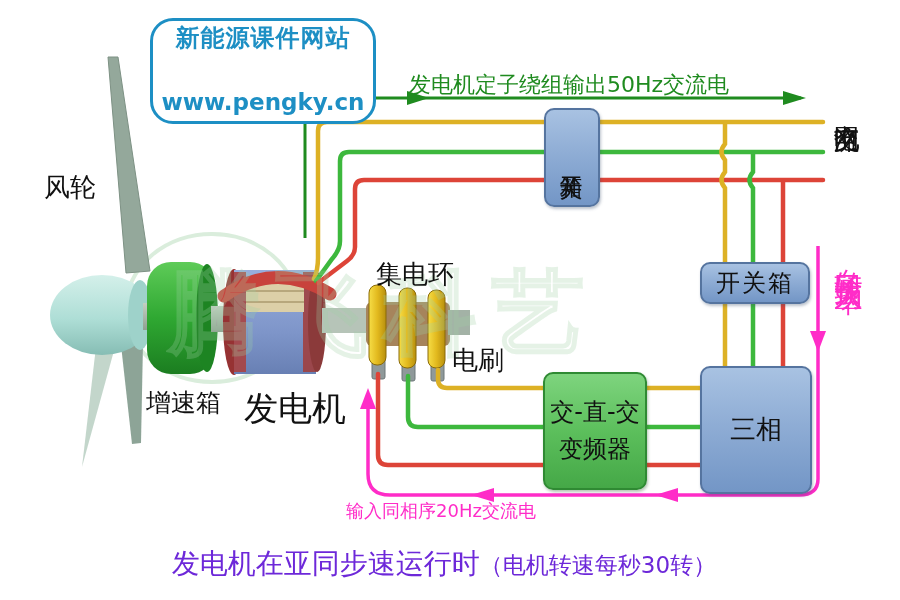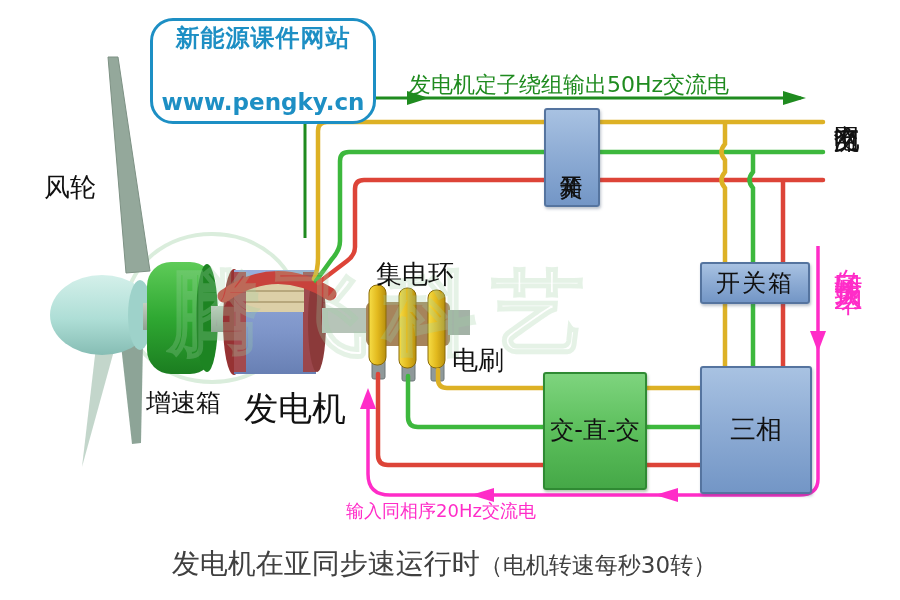--- a/index.html
+++ b/index.html
@@ -14,21 +14,21 @@
   .logo{
     position:absolute;left:150px;top:18px;width:208px;padding:4px 6px 6px 6px;
     border:3px solid #1d8fc4;border-radius:23px;text-align:center;z-index:6;
     color:#1d8fc4;background:#ffffff;font-weight:bold;line-height:1.15;
   }
   .logo .l1{font-size:24px;letter-spacing:1px;}
   .logo .l2{font-size:23px;margin-top:36px;}
   
   .cbox{
     position:absolute;z-index:4;display:flex;align-items:center;justify-content:center;
-    color:#101010;border-radius:3px;
+    color:#101010;border-radius:10px;
   }
   .box-blue{
     background:linear-gradient(180deg,#a8c2e2 0%,#8fadd5 45%,#7396c6 100%);
     border:2px solid #55749f;box-shadow:1px 2px 3px rgba(60,80,110,.35);
   }
   .box-green{
     background:linear-gradient(180deg,#7ed47e 0%,#5cbf5c 50%,#45a847 100%);
     border:2px solid #2f8a33;box-shadow:1px 2px 3px rgba(40,90,40,.35);
   }
   .switch-top{left:544px;top:108px;width:52px;height:95px;font-size:23px;}
@@ -39,21 +39,21 @@
   .t-stator{left:409px;top:70px;font-size:22px;color:#1f8b1f;}
   .t-acgrid{left:830px;top:103px;font-size:26px;letter-spacing:1px;}
   .t-windwheel{left:44px;top:170px;font-size:26px;}
   .t-slipring{left:376px;top:257px;font-size:26px;}
   .t-brush{left:452px;top:343px;font-size:26px;}
   .t-gearbox{left:146px;top:386px;font-size:25px;}
   .t-generator{left:244px;top:386px;font-size:34px;}
   .t-rotorpower{left:829px;top:246px;font-size:28px;color:#ff2cc8;letter-spacing:3px;}
   .t-rotorinput{left:326px;top:499px;font-size:18px;color:#ff2cc8;margin-left:20px;}
   .title{
-    left:0;right:12px;top:545px;text-align:center;font-size:28px;color:#404040;z-index:5;position:absolute;
+    left:0;right:12px;top:545px;text-align:center;font-size:28px;color:#6d28d9;z-index:5;position:absolute;
   }
   .title .paren{font-size:23px;}
   
   .watermark{
     position:absolute;left:168px;top:252px;z-index:3;font-size:92px;font-weight:bold;
     letter-spacing:16px;color:transparent;-webkit-text-stroke:2px rgba(158,208,164,.55);
     opacity:.5;pointer-events:none;
   }
 </style>
 </head>
@@ -184,20 +184,21 @@
 
 <div class="logo">
   <div class="l1">新能源课件网站</div>
   <div class="l2">www.pengky.cn</div>
 </div>
 
 <div class="cbox box-blue switch-top vtext">开关箱</div>
 <div class="cbox box-blue switch-right">开关箱</div>
 <div class="cbox box-green converter">
   <span>交-直-交</span>
+  <span>变频器</span>
 </div>
 <div class="cbox box-blue transformer">
   <span>三相</span>
 </div>
 
 <div class="label t-stator">发电机定子绕组输出50Hz交流电</div>
 <div class="label t-acgrid vtext">交流电网</div>
 <div class="label t-windwheel">风轮</div>
 <div class="label t-slipring">集电环</div>
 <div class="label t-brush">电刷</div>

